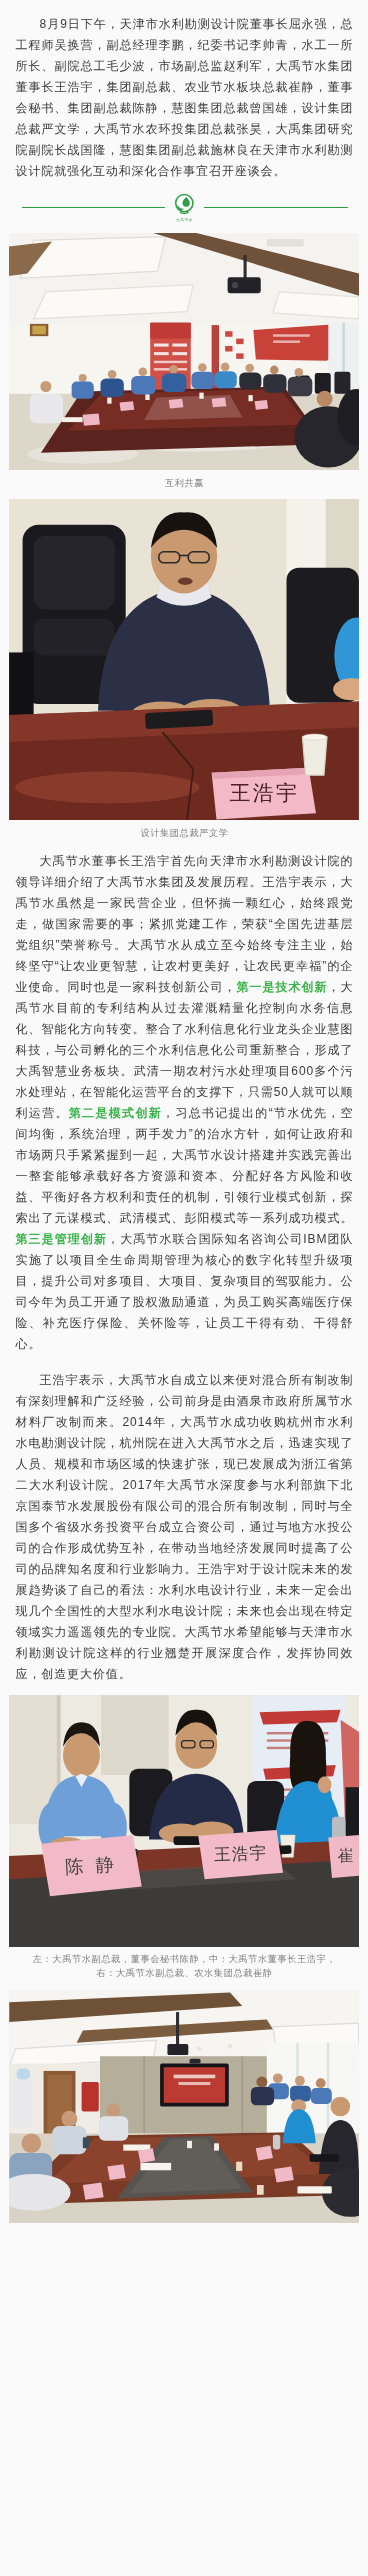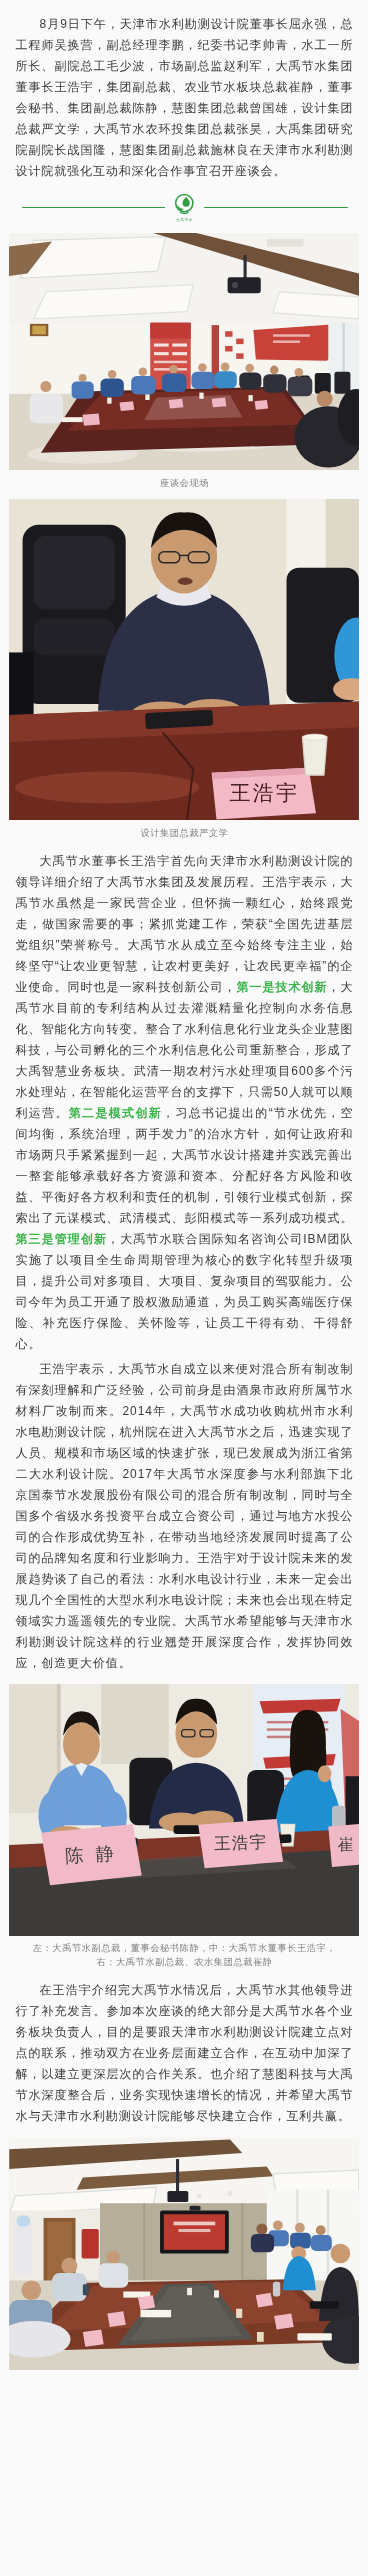--- a/index.html
+++ b/index.html
@@ -6,21 +6,21 @@
   body{
     width:369px;min-height:2576px;background:#fafafa;
     font-family:"Liberation Sans","DejaVu Sans",sans-serif;
     color:#3a3a3a;
   }
   .article{padding:13.5px 0 49px;}
   p.body-text{
     width:338px;margin:0 auto;font-size:12px;line-height:21px;
     letter-spacing:0.9px;text-align:justify;text-indent:2em;color:#3a3a3a;
   }
-  p.body-text + p.body-text{margin-top:4px;}
+  p.body-text + p.body-text{margin-top:15px;}
   .hl{color:#3cb44b;font-weight:bold;}
   
   .divider{display:flex;align-items:center;margin:9.8px 21.5px 6.1px;height:32px;}
   .divider .line{flex:1;height:1.2px;background:#2f9e44;}
   .divider .logo{width:39px;display:flex;flex-direction:column;align-items:center;}
   .logo-tiny{font-size:3.7px;color:#2f9e44;letter-spacing:0.6px;margin-top:0.6px;}
   
   figure{margin:9.8px 9.2px 0;padding:0;}
   figure svg{display:block;background:#e9e5dd;}
   figcaption{
@@ -152,21 +152,21 @@
           <rect x="375" y="227" width="36" height="28" rx="9" fill="#2c2c34"></rect>
         <circle cx="432" cy="223" r="7" fill="#b88a66"></circle>
           <rect x="414" y="230" width="38" height="30" rx="9" fill="#30303a"></rect>
         <circle cx="472" cy="227" r="7" fill="#c79b77"></circle>
           <rect x="454" y="234" width="40" height="32" rx="9" fill="#3b3b45"></rect>
         <circle cx="514" cy="270" r="13" fill="#b88a66"></circle>
         <ellipse cx="520" cy="332" rx="55" ry="50" fill="#26262c"></ellipse>
         <ellipse cx="565" cy="300" rx="30" ry="46" fill="#1d1d22"></ellipse>
       </g>
     </svg>
-    <figcaption>座谈会现场</figcaption>
+    <figcaption>互利共赢</figcaption>
   </figure>
 
   <figure>
     <svg width="350" height="321" viewBox="0 0 570 523">
       <rect width="570" height="523" fill="#e9e3d6"></rect>
       <rect x="452" y="0" width="64" height="380" fill="#f4f2ea"></rect>
       <rect x="516" y="0" width="54" height="380" fill="#ded8c8"></rect>
 
       <g>
         <rect x="22" y="42" width="168" height="292" rx="26" fill="#1a191d"></rect>
@@ -299,21 +299,20 @@
         <text class="card-text" x="68" y="46" font-size="27" fill="#3a3a3a" text-anchor="middle" letter-spacing="2">王浩宇</text>
       </g>
       <g transform="translate(520,228)">
         <polygon points="0,4 50,0 50,66 6,70" fill="#f0b9c6"></polygon>
         <text class="card-text" x="28" y="42" font-size="26" fill="#444" text-anchor="middle">崔</text>
       </g>
     </svg>
     <figcaption style="width:307px;margin-left:auto;margin-right:auto;font-family:Liberation Serif, serif;">左：大禹节水副总裁，董事会秘书陈静，中：大禹节水董事长王浩宇，右：大禹节水副总裁、农水集团总裁崔静</figcaption>
   </figure>
 
-  <p class="body-text" style="margin-top:11px;">在王浩宇介绍完大禹节水情况后，大禹节水其他领导进行了补充发言。参加本次座谈的绝大部分是大禹节水各个业务板块负责人，目的是要跟天津市水利勘测设计院建立点对点的联系，推动双方在业务层面建立合作，在互动中加深了解，以建立更深层次的合作关系。也介绍了慧图科技与大禹节水深度整合后，业务实现快速增长的情况，并希望大禹节水与天津市水利勘测设计院能够尽快建立合作，互利共赢。</p>
 
   <figure>
     <svg width="350" height="233" viewBox="0 0 570 380">
       <rect width="570" height="380" fill="#ece9e0"></rect>
 
       <g>
         <rect width="570" height="130" fill="#f6f5f1"></rect>
         <polygon points="0,20 360,4 380,26 0,52" fill="#6e5136"></polygon>
         <polygon points="120,66 420,48 430,64 110,86" fill="#7b5c3e"></polygon>
         <polygon points="10,96 240,82 235,112 0,126" fill="#fbfaf7" stroke="#ddd" stroke-width="2"></polygon>

